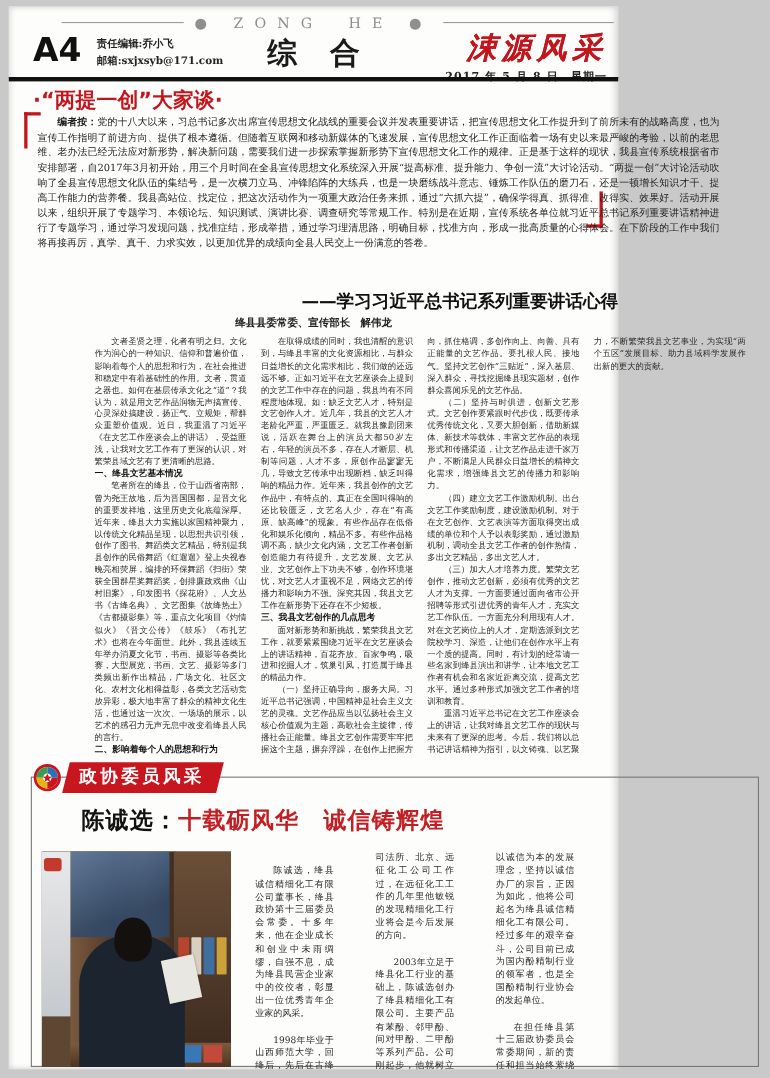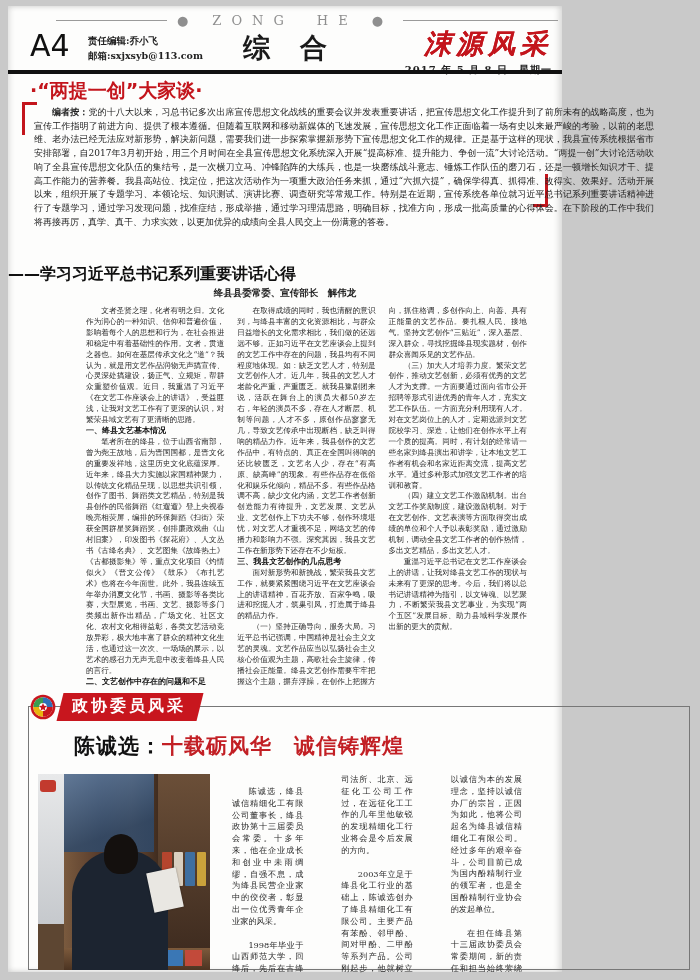--- a/index.html
+++ b/index.html
@@ -7,42 +7,42 @@
        font-family:"DejaVu Serif","Liberation Serif",serif;overflow:hidden;}
   .page{position:absolute;left:8px;top:6px;width:554px;height:966px;background:#fdfdfc;
         box-shadow:inset -3px 0 6px rgba(0,0,0,.15), inset 3px 0 5px rgba(0,0,0,.08);}
   
   .topline{position:absolute;top:14px;left:48px;right:4px;border-top:1px solid #9a9a9a;}
   .zonghe-en{position:absolute;top:6px;left:0;right:0;text-align:center;color:#8f8f8f;
              font-size:13px;letter-spacing:10px;background:transparent;}
   .zonghe-en span{background:#fdfdfc;padding:0 10px;}
   .hdr{position:absolute;top:24px;left:0;right:0;height:36px;}
   .edition{position:absolute;left:22px;top:0;font-family:"DejaVu Sans","Liberation Sans",sans-serif;
-           font-weight:normal;font-size:30px;line-height:32px;color:#111;}
+           font-weight:bold;font-size:30px;line-height:32px;color:#111;}
   .ed-info{position:absolute;left:80px;top:3px;font-size:9.5px;font-weight:bold;color:#222;line-height:15px;}
   .zonghe-cn{position:absolute;left:0;right:0;top:0;text-align:center;font-size:27px;font-weight:bold;
              color:#1a1a1a;letter-spacing:30px;text-indent:30px;}
   .masthead{position:absolute;right:10px;top:-4px;text-align:right;}
   .masthead .brand{font-size:27px;font-weight:bold;font-style:italic;color:#c3151c;letter-spacing:5px;
                    font-family:"DejaVu Serif",serif;text-shadow:0 0 .6px #c3151c;}
   .masthead .date{font-size:10px;font-weight:bold;color:#222;margin-top:1px;letter-spacing:1px;}
   .black-rule{position:absolute;top:62px;left:0;right:0;border-top:1px solid #111;height:3px;background:#111;margin-top:2px;}
   
   .talk-label{position:absolute;top:72px;left:22px;font-family:"DejaVu Sans","Liberation Sans",sans-serif;
               font-weight:bold;font-size:19px;color:#c3151c;}
   .ednote{position:absolute;top:100px;left:26px;width:620px;height:98px;font-size:9px;line-height:13.7px;
           text-align:justify;color:#222;}
   .ednote .lead{font-weight:bold;}
   .ednote p{margin:0;text-indent:2em;}
   .br-tl{position:absolute;top:96px;left:14px;width:12px;height:30px;border-left:3px solid #c3151c;border-top:3px solid #c3151c;}
   .br-br{position:absolute;top:168px;right:14px;width:12px;height:30px;border-right:3px solid #c3151c;border-bottom:3px solid #c3151c;}
   
   .headline{position:absolute;top:218px;left:0;right:0;text-align:center;font-size:31px;font-weight:bold;
             color:#c21f24;letter-spacing:3px;font-family:"DejaVu Serif",serif;}
-  .subtitle{position:absolute;top:258px;left:0;right:0;text-align:left;font-size:16px;font-weight:bold;
+  .subtitle{position:absolute;top:258px;left:0;right:0;text-align:right;font-size:16px;font-weight:bold;
             color:#111;font-family:"DejaVu Sans","Liberation Sans",sans-serif;}
   .author{position:absolute;top:281px;left:0;right:0;text-align:center;font-size:9.5px;font-weight:bold;color:#222;}
   .main-cols{position:absolute;top:300px;left:78px;width:592px;height:388px;
              column-count:4;column-gap:13px;column-fill:auto;overflow:hidden;
              font-size:7.6px;line-height:10.9px;text-align:justify;color:#2a2a2a;}
   .main-cols p{margin:0;text-indent:2em;}
   .main-cols h4{margin:0;font-size:8px;font-weight:bold;color:#111;
                 font-family:"DejaVu Sans","Liberation Sans",sans-serif;}
   
   .bbox{position:absolute;top:700px;left:20px;width:660px;height:262px;border:1px solid #777;}
@@ -80,21 +80,21 @@
 
 <div class="page">
 
   <div class="topline"></div>
   <div class="zonghe-en"><span>● ZONG　HE ●</span></div>
 
   <div class="hdr">
     <div class="edition">A4</div>
     <div class="ed-info">
       <div>责任编辑:乔小飞</div>
-      <div>邮箱:sxjxsyb@113.com</div>
+      <div>邮箱:sxjxsyb@171.com</div>
     </div>
     <div class="zonghe-cn">综合</div>
     <div class="masthead">
       <div class="brand">涑源风采</div>
       <div class="date">2017 年 5 月 8 日　星期一</div>
     </div>
   </div>
   <div class="black-rule"></div>
 
   <div class="talk-label">·“两提一创”大家谈·</div>
@@ -105,27 +105,28 @@
     <p><span class="lead">编者按：</span><span>党的十八大以来，习总书记多次出席宣传思想文化战线的重要会议并发表重要讲话，把宣传思想文化工作提升到了前所未有的战略高度，也为宣传工作指明了前进方向、提供了根本遵循。但随着互联网和移动新媒体的飞速发展，宣传思想文化工作正面临着一场有史以来最严峻的考验，以前的老思维、老办法已经无法应对新形势，解决新问题，需要我们进一步探索掌握新形势下宣传思想文化工作的规律。正是基于这样的现状，我县宣传系统根据省市安排部署，自2017年3月初开始，用三个月时间在全县宣传思想文化系统深入开展“提高标准、提升能力、争创一流”大讨论活动。“两提一创”大讨论活动吹响了全县宣传思想文化队伍的集结号，是一次横刀立马、冲锋陷阵的大练兵，也是一块磨练战斗意志、锤炼工作队伍的磨刀石，还是一顿增长知识才干、提高工作能力的营养餐。我县高站位、找定位，把这次活动作为一项重大政治任务来抓，通过“六抓六提”，确保学得真、抓得准、改得实、效果好。活动开展以来，组织开展了专题学习、本领论坛、知识测试、演讲比赛、调查研究等常规工作。特别是在近期，宣传系统各单位就习近平总书记系列重要讲话精神进行了专题学习，通过学习发现问题，找准症结，形成举措，通过学习理清思路，明确目标，找准方向，形成一批高质量的心得体会。在下阶段的工作中我们将再接再厉，真学、真干、力求实效，以更加优异的成绩向全县人民交上一份满意的答卷。</span></p>
   </div>
 
   <div class="subtitle">——学习习近平总书记系列重要讲话心得</div>
   <div class="author">绛县县委常委、宣传部长　解伟龙</div>
 
   <div class="main-cols">
       <p>文者圣贤之理，化者有明之归。文化作为润心的一种知识、信仰和普遍价值，影响着每个人的思想和行为，在社会推进和稳定中有着基础性的作用。文者，贯道之器也。如何在基层传承文化之“道”？我认为，就是用文艺作品润物无声搞宣传、心灵深处搞建设，扬正气、立规矩，帮群众重塑价值观。近日，我重温了习近平《在文艺工作座谈会上的讲话》，受益匪浅，让我对文艺工作有了更深的认识，对繁荣县域文艺有了更清晰的思路。</p>
       <h4>一、绛县文艺基本情况</h4>
       <p>笔者所在的绛县，位于山西省南部，曾为尧王故地，后为晋国国都，是晋文化的重要发祥地，这里历史文化底蕴深厚。近年来，绛县大力实施以家国精神聚力，以传统文化精品呈现，以思想共识引领，创作了图书、舞蹈类文艺精品，特别是我县创作的民俗舞蹈《红遛遛》登上央视春晚亮相荧屏，编排的环保舞蹈《扫街》荣获全国群星奖舞蹈奖，创排廉政戏曲《山村旧案》，印发图书《探花府》、人文丛书《古绛名典》、文艺图集《故绛热土》《古都摄影集》等，重点文化项目《灼情似火》《晋文公传》《鼓乐》《布扎艺术》也将在今年面世。此外，我县连续五年举办消夏文化节，书画、摄影等各类比赛，大型展览，书画、文艺、摄影等多门类频出新作出精品，广场文化、社区文化、农村文化相得益彰，各类文艺活动竞放异彩，极大地丰富了群众的精神文化生活，也通过这一次次、一场场的展示，以艺术的感召力无声无息中改变着绛县人民的言行。</p>
-      <h4>二、文艺创作中存在的问题和不足</h4>
+      <h4>二、影响着每个人的思想和行为</h4>
       <p>在取得成绩的同时，我也清醒的意识到，与绛县丰富的文化资源相比，与群众日益增长的文化需求相比，我们做的还远远不够。正如习近平在文艺座谈会上提到的文艺工作中存在的问题，我县均有不同程度地体现。如：缺乏文艺人才，特别是文艺创作人才。近几年，我县的文艺人才老龄化严重，严重匮乏。就我县豫剧团来说，活跃在舞台上的演员大都50岁左右，年轻的演员不多，存在人才断层、机制等问题，人才不多，原创作品寥寥无几，导致文艺传承中出现断档，缺乏叫得响的精品力作。近年来，我县创作的文艺作品中，有特点的、真正在全国叫得响的还比较匮乏，文艺名人少，存在“有高原、缺高峰”的现象。有些作品存在低俗化和娱乐化倾向，精品不多。有些作品格调不高，缺少文化内涵，文艺工作者创新创造能力有待提升，文艺发展、文艺从业、文艺创作上下功夫不够，创作环境堪忧，对文艺人才重视不足，网络文艺的传播力和影响力不强。深究其因，我县文艺工作在新形势下还存在不少短板。</p>
       <h4>三、我县文艺创作的几点思考</h4>
       <p>面对新形势和新挑战，繁荣我县文艺工作，就要紧紧围绕习近平在文艺座谈会上的讲话精神，百花齐放、百家争鸣，吸进和挖掘人才，筑巢引凤，打造属于绛县的精品力作。</p>
       <p>（一）坚持正确导向，服务大局。习近平总书记强调，中国精神是社会主义文艺的灵魂。文艺作品应当以弘扬社会主义核心价值观为主题，高歌社会主旋律，传播社会正能量。绛县文艺创作需要牢牢把握这个主题，摒弃浮躁，在创作上把握方向，抓住格调，多创作向上、向善、具有正能量的文艺作品。要扎根人民、接地气。坚持文艺创作“三贴近”，深入基层、深入群众，寻找挖掘绛县现实题材，创作群众喜闻乐见的文艺作品。</p>
+      <p>（二）坚持与时俱进，创新文艺形式。文艺创作要紧跟时代步伐，既要传承优秀传统文化，又要大胆创新，借助新媒体、新技术等载体，丰富文艺作品的表现形式和传播渠道，让文艺作品走进千家万户，不断满足人民群众日益增长的精神文化需求，增强绛县文艺的传播力和影响力。</p>
+      <p>（四）建立文艺工作激励机制。出台文艺工作奖励制度，建设激励机制。对于在文艺创作、文艺表演等方面取得突出成绩的单位和个人予以表彰奖励，通过激励机制，调动全县文艺工作者的创作热情，多出文艺精品，多出文艺人才。</p>
       <p>（三）加大人才培养力度。繁荣文艺创作，推动文艺创新，必须有优秀的文艺人才为支撑。一方面要通过面向省市公开招聘等形式引进优秀的青年人才，充实文艺工作队伍。一方面充分利用现有人才。对在文艺岗位上的人才，定期选派到文艺院校学习、深造，让他们在创作水平上有一个质的提高。同时，有计划的经常请一些名家到绛县演出和讲学，让本地文艺工作者有机会和名家近距离交流，提高文艺水平。通过多种形式加强文艺工作者的培训和教育。</p>
-      <p>（四）建立文艺工作激励机制。出台文艺工作奖励制度，建设激励机制。对于在文艺创作、文艺表演等方面取得突出成绩的单位和个人予以表彰奖励，通过激励机制，调动全县文艺工作者的创作热情，多出文艺精品，多出文艺人才。</p>
       <p>重温习近平总书记在文艺工作座谈会上的讲话，让我对绛县文艺工作的现状与未来有了更深的思考。今后，我们将以总书记讲话精神为指引，以文铸魂、以艺聚力，不断繁荣我县文艺事业，为实现“两个五区”发展目标、助力县域科学发展作出新的更大的贡献。</p>
     </div>
 
   <div class="bbox"></div>
 
   <div class="banner-row">
     <svg class="emblem" viewBox="0 0 40 40">
       <circle cx="20" cy="20" r="19" fill="#c8161e"></circle>
       <circle cx="20" cy="20" r="15" fill="#fff"></circle>
       <path d="M20 5 A15 15 0 0 1 35 20 L20 20 Z" fill="#2e6fb7"></path>

